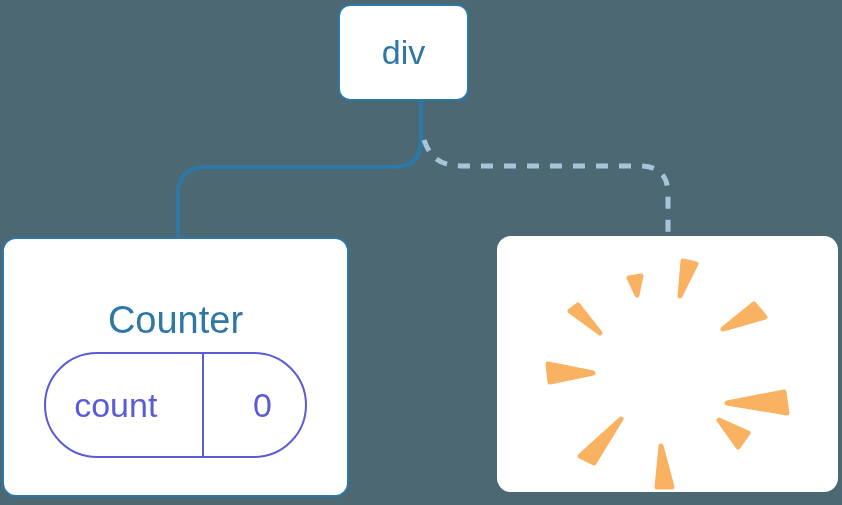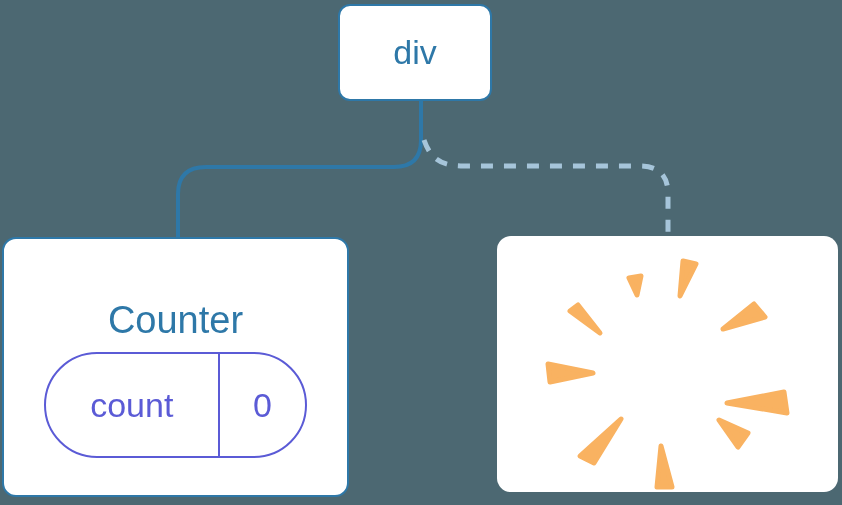--- a/index.html
+++ b/index.html
@@ -41,21 +41,21 @@
     stroke-width: 5;
     stroke-dasharray: 12 11;
     stroke-linecap: butt;
   }
   .card {
     position: absolute;
     background: var(--card-white);
   }
   .node-div {
     left: 338px; top: 4px;
-    width: 154px; height: 97px;
+    width: 131px; height: 97px;
     border: 2.5px solid var(--node-blue);
     border-radius: 12px;
     display: flex;
     align-items: center;
     justify-content: center;
     font-size: 34px;
     font-weight: 500;
     color: var(--node-blue);
   }
   .node-counter {
@@ -74,20 +74,21 @@
   .state-pill {
     position: absolute;
     left: 40px; top: 113px;
     width: 263px; height: 106px;
     border: 2.5px solid var(--state-indigo);
     border-radius: 53px;
     display: flex;
     overflow: hidden;
     color: var(--state-indigo);
     font-size: 34px;
+    gap: 16px;
   }
   .pill-key {
     flex: 1;
     display: flex;
     align-items: center;
     justify-content: center;
   }
   .pill-divider {
     width: 2.5px;
     background: var(--state-indigo);

